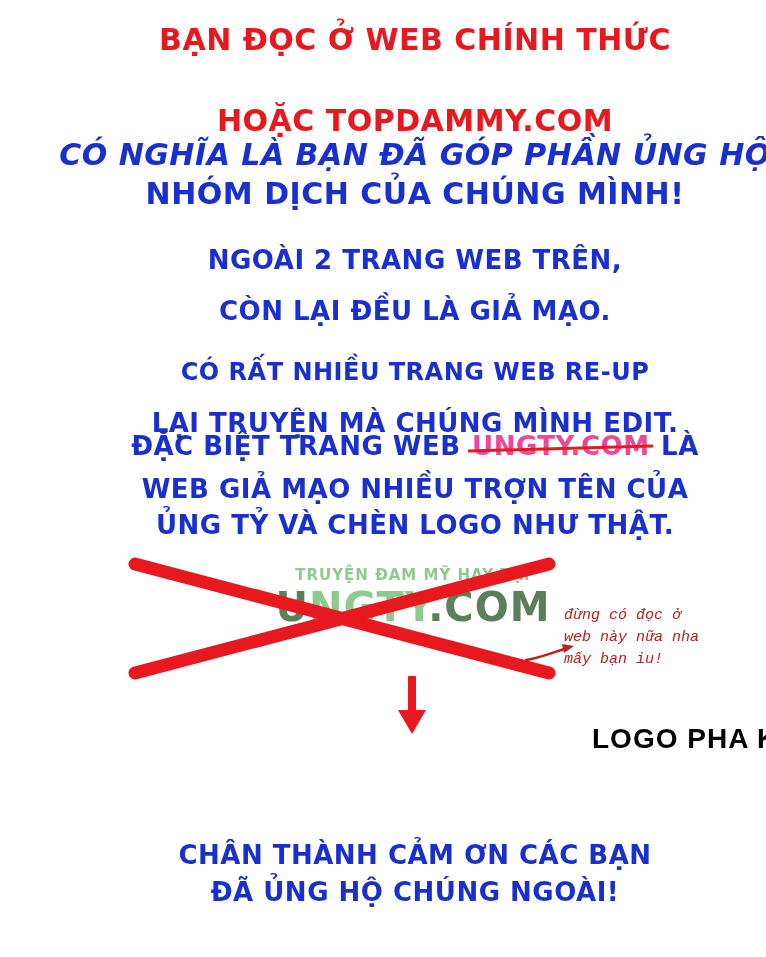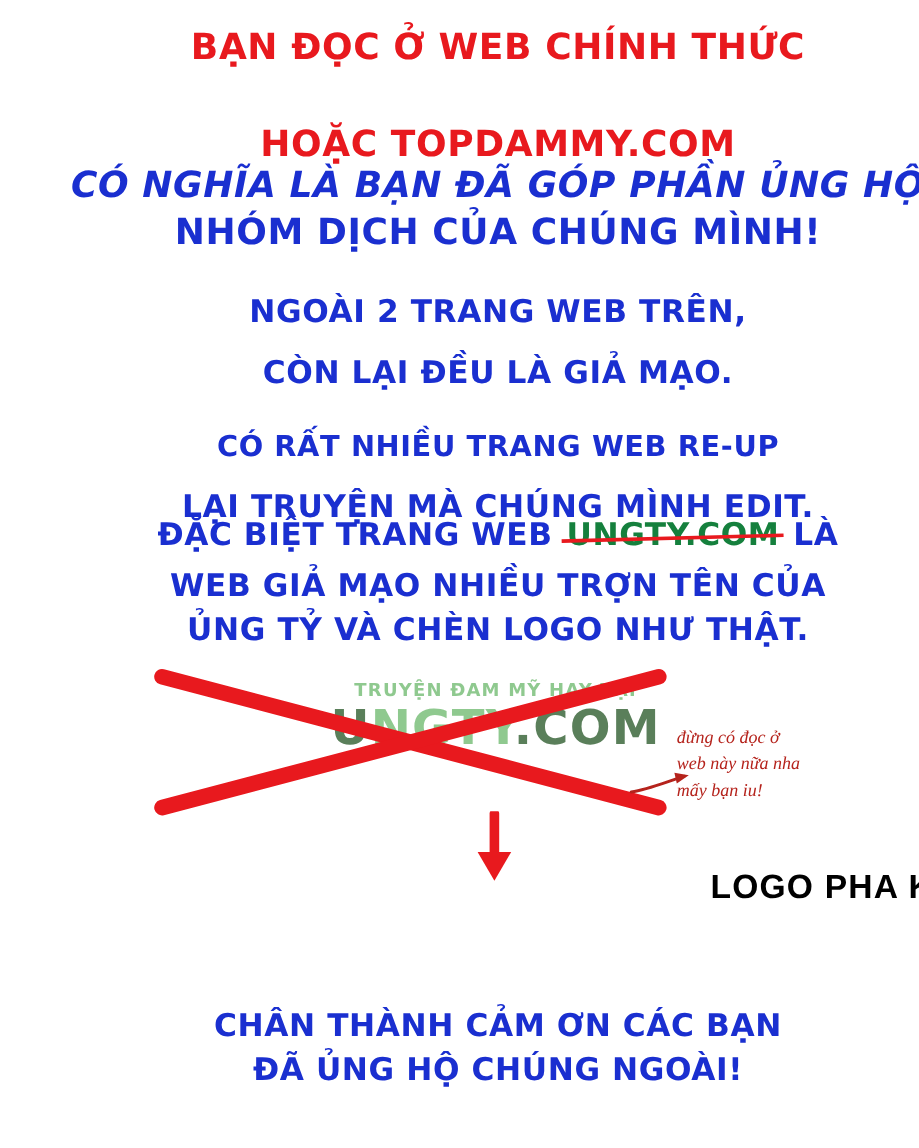--- a/index.html
+++ b/index.html
@@ -65,21 +65,21 @@
 
   
   #p3a { top: 358px; font-size: 24px; }
   #p3b { top: 408px; font-size: 26px; }
   #p3c { top: 431px; font-size: 26px; }
   #p3d { top: 474px; font-size: 26px; }
   #p3e { top: 510px; font-size: 26px; }
 
   .strike {
     position: relative;
-    color: #15803d;
+    color: #ec4899;
     display: inline-block;
     padding: 0 2px;
   }
   .strike::after {
     content: "";
     position: absolute;
     left: -2px;
     right: -2px;
     top: 52%;
     height: 3px;
@@ -151,21 +151,21 @@
 
   .note {
     position: absolute;
     left: 532px;
     top: 605px;
     width: 190px;
     color: #b5231c;
     font-size: 15px;
     line-height: 1.45;
     text-align: left;
-    font-family: Liberation Serif, serif;
+    font-family: Liberation Mono, monospace;
     font-style: italic;
   }
 
   .note-arrow {
     position: absolute;
     left: 492px;
     top: 638px;
     width: 52px;
     height: 30px;
   }

